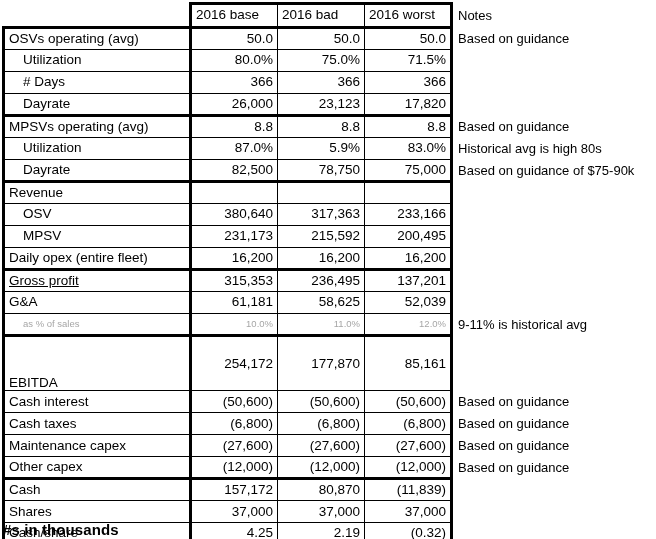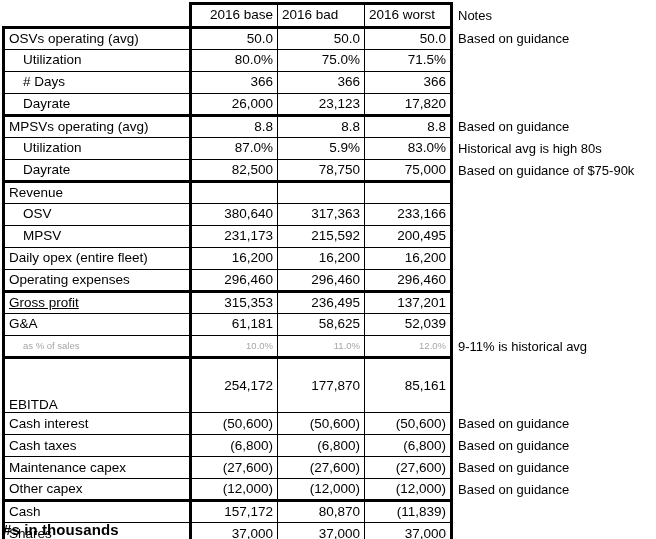--- a/index.html
+++ b/index.html
@@ -109,21 +109,21 @@
     <colgroup>
       <col class="c-label">
       <col class="c-val">
       <col class="c-val">
       <col class="c-val">
       <col class="c-notes">
     </colgroup>
     <thead>
       <tr class="hdr">
         <td class="blank"></td>
-        <td class="cell num tb-top tb-left" style="text-align:right;">2016 base</td>
+        <td class="cell num tb-top tb-left" style="text-align:left;">2016 base</td>
         <td class="cell num tb-top" style="text-align:left;">2016 bad</td>
         <td class="cell num tb-top tb-right" style="text-align:left;margin-top:44px;">2016 worst</td>
         <td class="notes">Notes</td>
       </tr>
     </thead>
     <tbody id="tbody">
         <tr>
           <td class="cell lbl tb-left tb-top"><span style="display: inline-block;">OSVs operating (avg)</span></td>
           <td class="cell num tb-left tb-top">50.0</td>
           <td class="cell num tb-top">50.0</td>
@@ -194,27 +194,20 @@
           <td class="notes"></td>
         </tr>
         <tr>
           <td class="cell lbl tb-left"><span style="display: inline-block;">Daily opex (entire fleet)</span></td>
           <td class="cell num tb-left">16,200</td>
           <td class="cell num">16,200</td>
           <td class="cell num tb-right">16,200</td>
           <td class="notes"></td>
         </tr>
         <tr>
-          <td class="cell lbl tb-left"><span style="display: inline-block;">Operating expenses</span></td>
-          <td class="cell num tb-left">296,460</td>
-          <td class="cell num">296,460</td>
-          <td class="cell num tb-right">296,460</td>
-          <td class="notes"></td>
-        </tr>
-        <tr>
           <td class="cell lbl tb-left tb-top"><span style="display: inline-block; text-decoration: underline;">Gross profit</span></td>
           <td class="cell num tb-left tb-top">315,353</td>
           <td class="cell num tb-top">236,495</td>
           <td class="cell num tb-right tb-top">137,201</td>
           <td class="notes"></td>
         </tr>
         <tr>
           <td class="cell lbl tb-left"><span style="display: inline-block;">G&amp;A</span></td>
           <td class="cell num tb-left">61,181</td>
           <td class="cell num">58,625</td>

